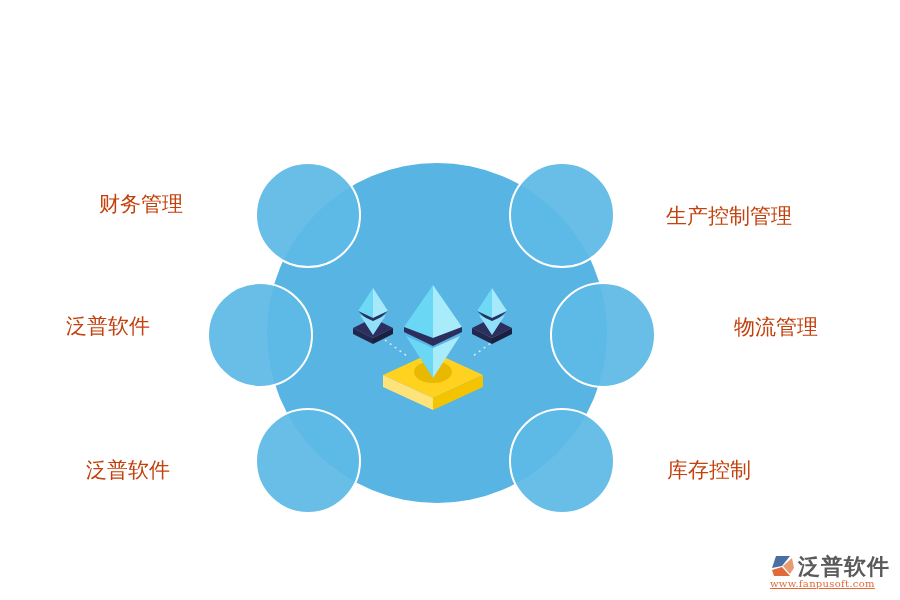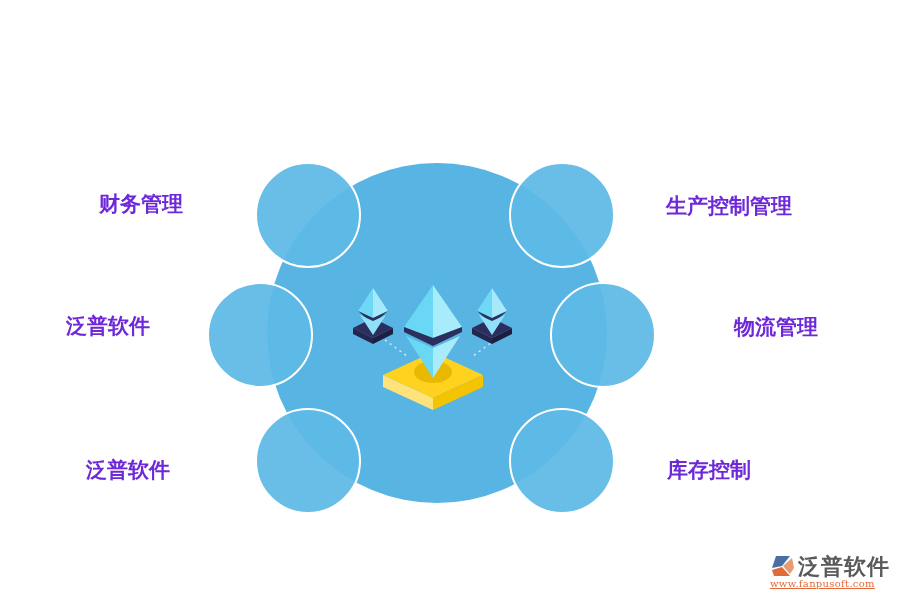--- a/index.html
+++ b/index.html
@@ -1,38 +1,38 @@
 <!DOCTYPE html>
 <html><head>
 <meta charset="utf-8">
 <style>
   html, body { margin:0; padding:0; background:#ffffff; }
   body { width:900px; height:600px; position:relative; overflow:hidden; font-family:"DejaVu Sans", sans-serif; }
   .big-circle { position:absolute; left:267px; top:163px; width:340px; height:340px; border-radius:50%; background:#57b4e3; }
   .node { position:absolute; width:102px; height:102px; border-radius:50%; background:rgba(94,185,230,0.93); border:2px solid #ffffff; box-sizing:content-box; }
-  .label { position:absolute; font-size:21px; font-weight:bold; color:#6d28d9; white-space:nowrap; letter-spacing:0px; }
+  .label { position:absolute; font-size:21px; font-weight:normal; color:#c2410c; white-space:nowrap; letter-spacing:0px; }
   .center-art { position:absolute; left:345px; top:280px; width:190px; height:140px; }
   .logo { position:absolute; left:768px; top:552px; width:125px; height:40px; }
   .logo-text { position:absolute; left:30px; top:0px; font-size:22px; color:#5a5a5a; font-weight:bold; letter-spacing:1px; }
   .logo-url { position:absolute; left:2px; top:26px; font-family:"DejaVu Serif", serif; font-size:10px; color:#e06a3a; letter-spacing:0.3px; white-space:nowrap;text-decoration:underline; }
 </style>
 </head>
 <body>
 
 <div class="big-circle"></div>
 
 <div class="node" style="left:255px; top:162px;"></div>
 <div class="node" style="left:509px; top:162px;"></div>
 <div class="node" style="left:207px; top:282px;"></div>
 <div class="node" style="left:550px; top:282px;"></div>
 <div class="node" style="left:255px; top:408px;"></div>
 <div class="node" style="left:509px; top:408px;"></div>
 
 <div class="label" style="left:99px; top:190px;">财务管理</div>
-<div class="label" style="left:666px; top:192px;">生产控制管理</div>
+<div class="label" style="left:666px; top:202px;">生产控制管理</div>
 <div class="label" style="left:66px; top:312px;">泛普软件</div>
 <div class="label" style="left:734px; top:313px;">物流管理</div>
 <div class="label" style="left:86px; top:456px;">泛普软件</div>
 <div class="label" style="left:667px; top:456px;">库存控制</div>
 
 <svg class="center-art" viewBox="0 0 190 140" xmlns="http://www.w3.org/2000/svg">
 
   <line x1="40" y1="60" x2="62" y2="76" stroke="#d8eef9" stroke-width="1.5" stroke-dasharray="2,4"></line>
   <line x1="150" y1="60" x2="128" y2="76" stroke="#d8eef9" stroke-width="1.5" stroke-dasharray="2,4"></line>
 

